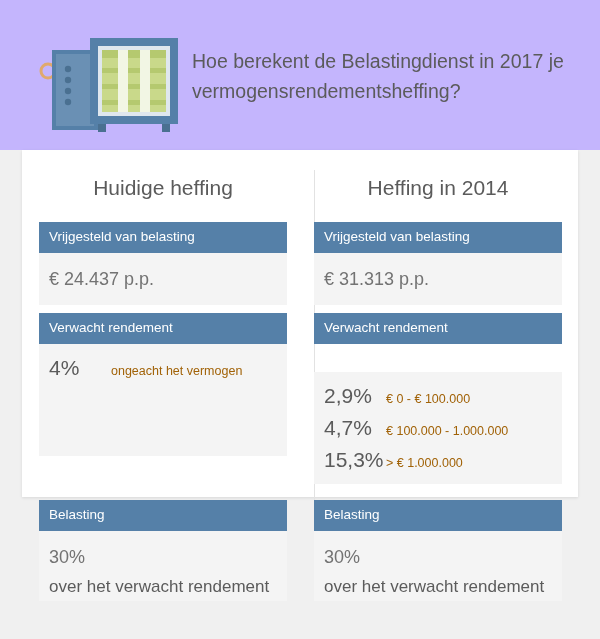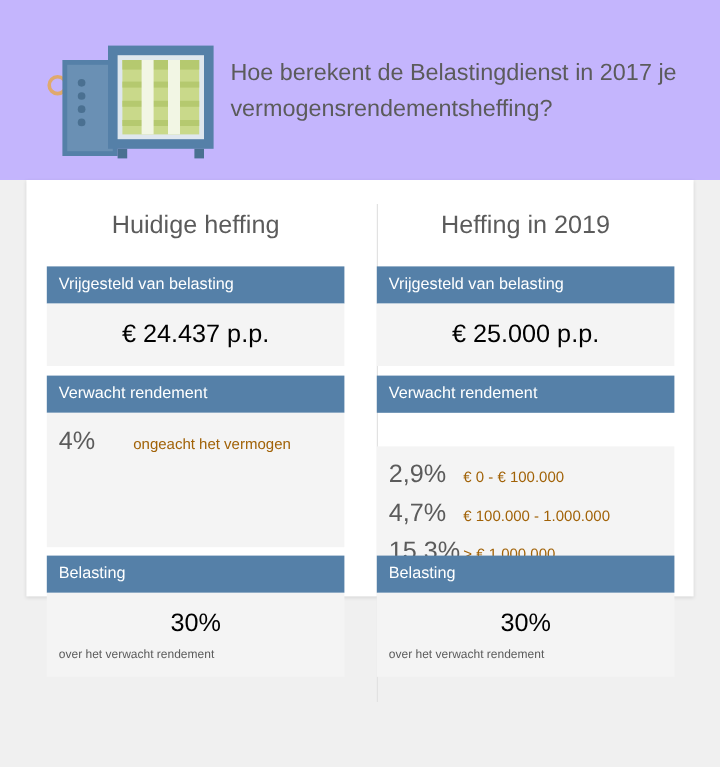--- a/index.html
+++ b/index.html
@@ -95,56 +95,55 @@
     height: 31px;
     line-height: 14px;
   }
   .block-body {
     background: #f4f4f4;
     box-sizing: border-box;
     padding: 12px 10px 14px 10px;
   }
 
   .big-value {
-    font-size: 21px;
-    color: #000000;
+    font-size: 18px;
+    color: #737373;
     line-height: 28px;
-    text-align: center;
   }
   .rate-row {
     display: flex;
     align-items: baseline;
     margin-bottom: 8px;
   }
   .rate-row:last-child { margin-bottom: 0; }
   .rate-pct {
     font-size: 21px;
     color: #5b5b5b;
     width: 62px;
     flex: 0 0 62px;
   }
   .rate-desc {
     font-size: 12.5px;
     color: #a16207;
   }
   .sub-line {
-    font-size: 10px;
+    font-size: 17px;
     color: #5b5b5b;
     margin-top: 6px;
   }
 
   
   .b-exempt { top: 72px; }
   .b-exempt .block-body { height: 52px; }
 
   .b-return { top: 163px; }
   .left .b-return .block-body { height: 112px; }
   .right .b-return .block-body { height: 112px; margin-top: 28px; }
 
-  .b-tax { top: 313px; }
+  .b-tax { top: 350px; }
   .b-tax .block-body { height: 70px; }
 
   
   svg { display: block; }
 </style>
 </head>
 <body>
 
 <div class="page">
 
@@ -211,26 +210,26 @@
         <div class="block-head">Belasting</div>
         <div class="block-body">
           <div class="big-value">30%</div>
           <div class="sub-line">over het verwacht rendement</div>
         </div>
       </div>
     </div>
 
     <div class="col col-right right">
 
-      <div class="col-title">Heffing in 2019</div>
+      <div class="col-title">Heffing in 2014</div>
 
       <div class="block b-exempt">
         <div class="block-head">Vrijgesteld van belasting</div>
         <div class="block-body">
-          <div class="big-value">€ 25.000 p.p.</div>
+          <div class="big-value">€ 31.313 p.p.</div>
         </div>
       </div>
 
       <div class="block b-return">
         <div class="block-head">Verwacht rendement</div>
         <div class="block-body">
           <div class="rate-row">
             <span class="rate-pct">2,9%</span>
             <span class="rate-desc">€ 0 - € 100.000</span>
           </div>

